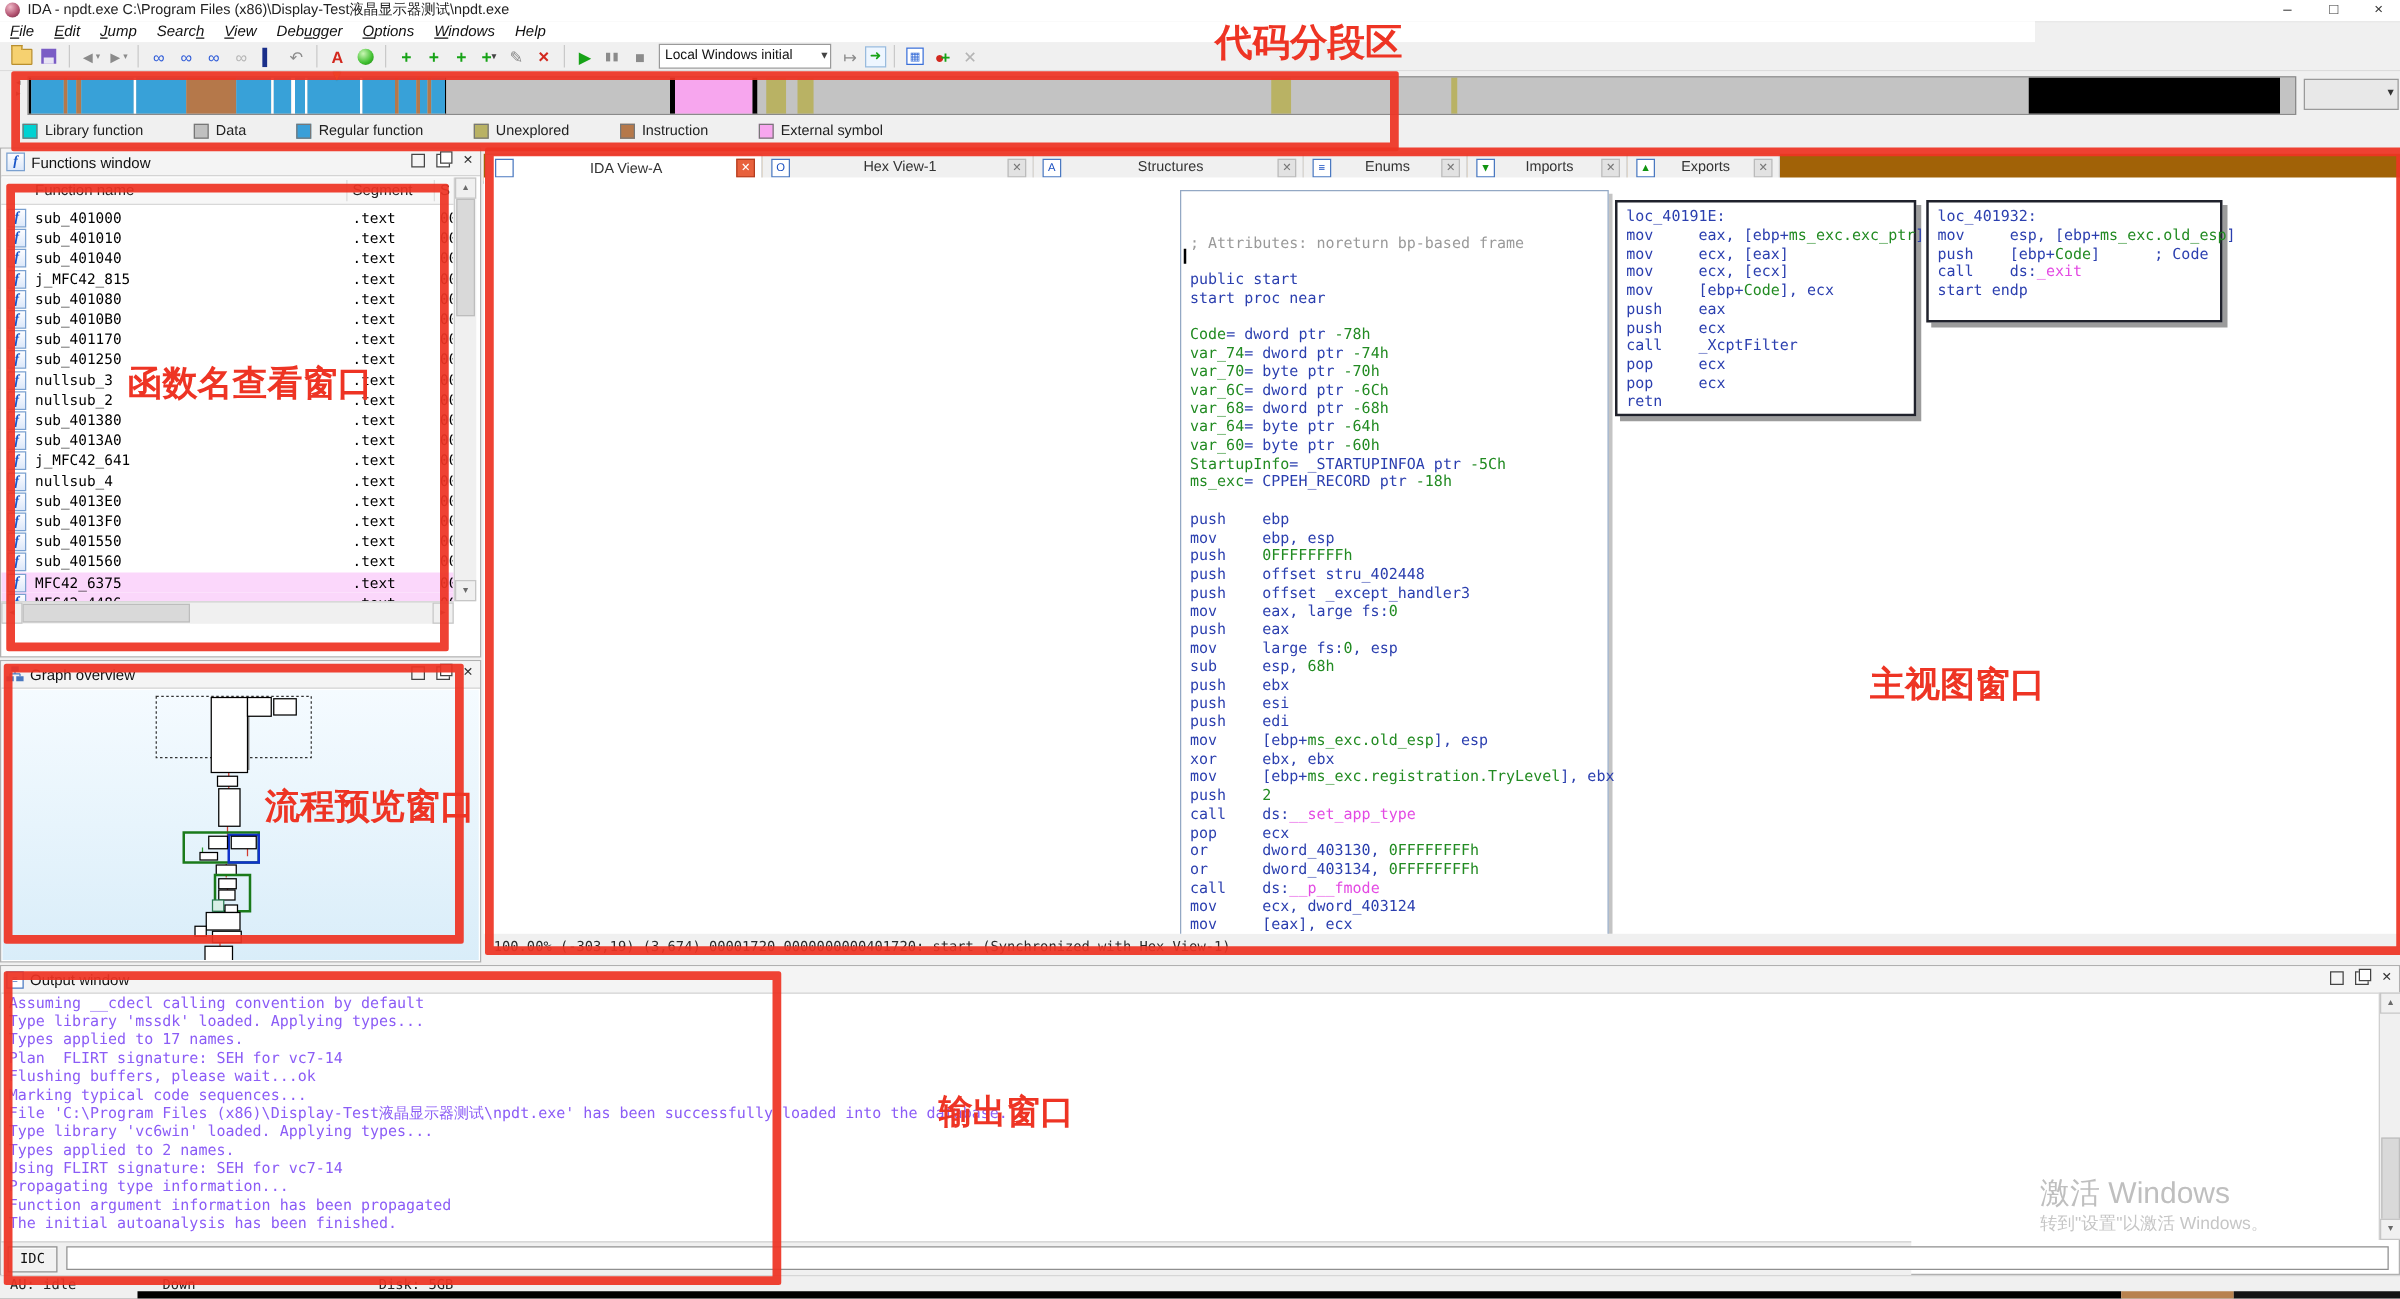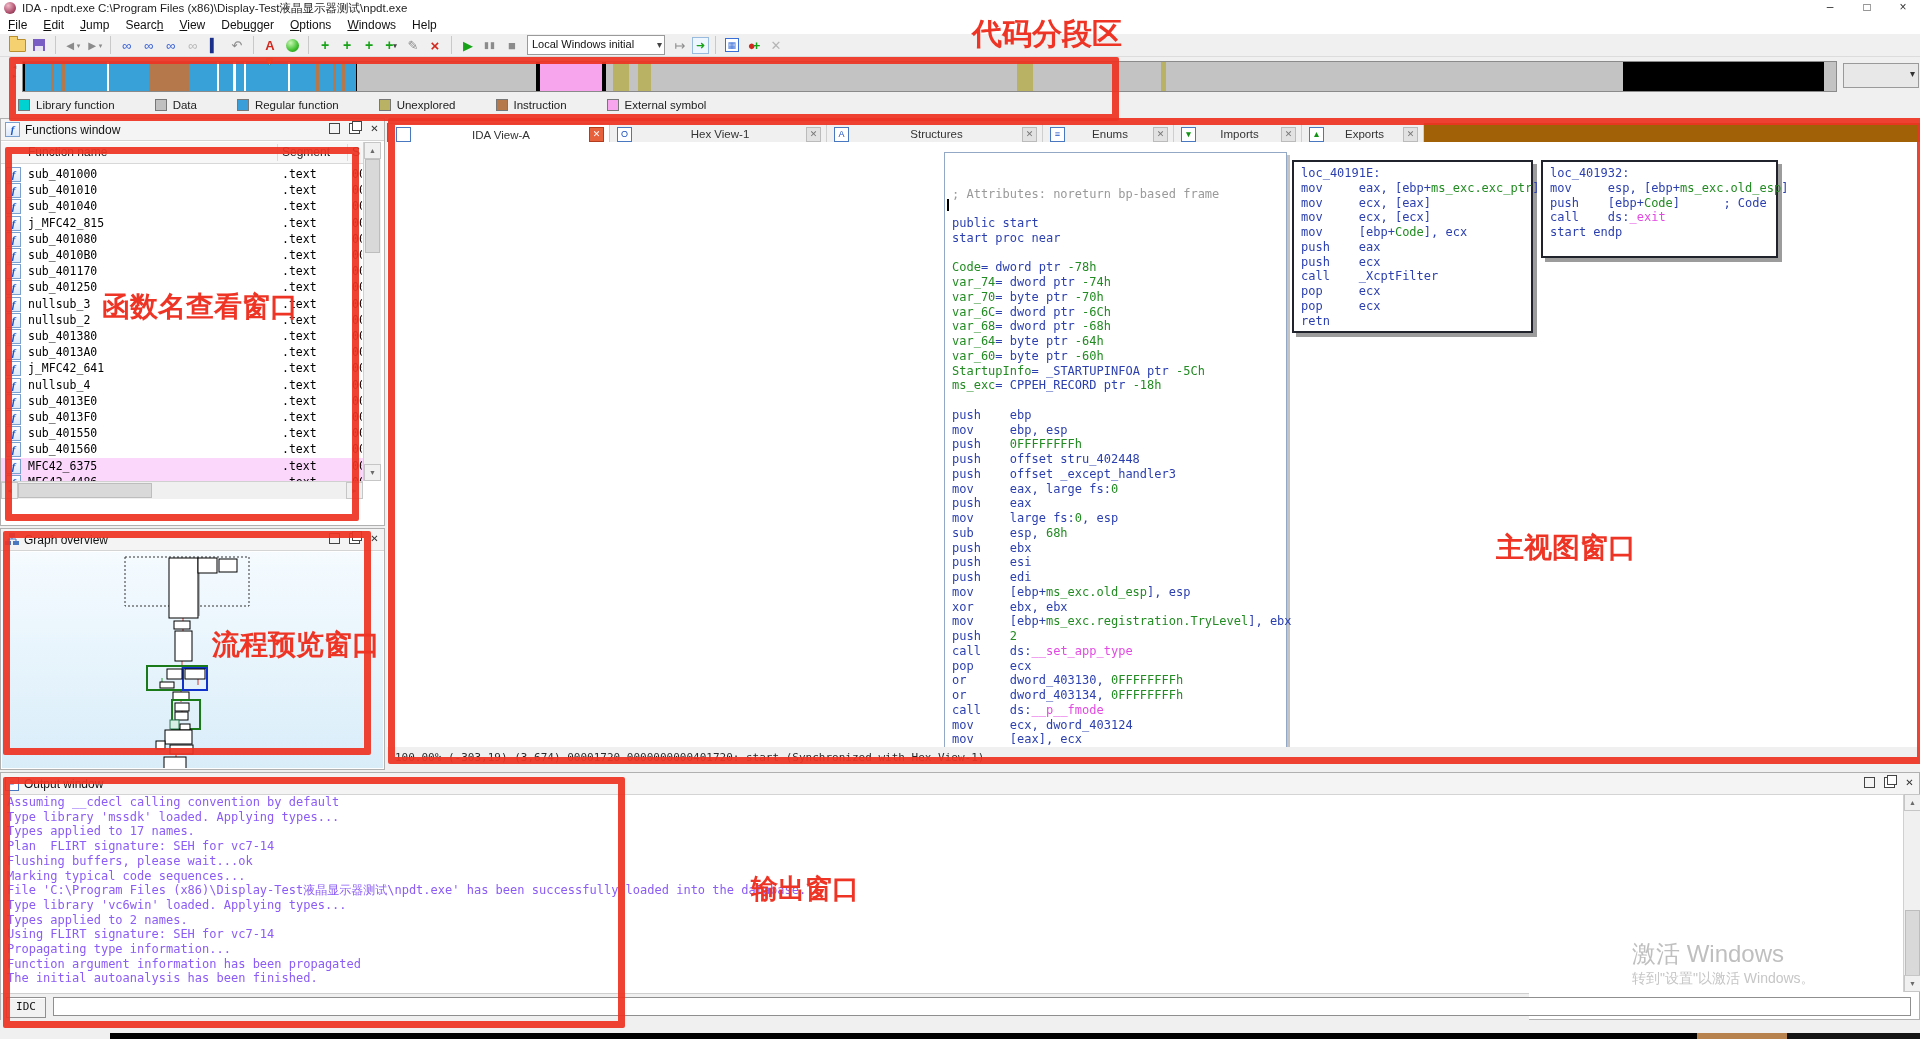--- a/index.html
+++ b/index.html
@@ -8,21 +8,21 @@
   .abs{position:absolute;}
 
   
   #titlebar{left:0;top:0;width:1920px;height:17px;background:#fff;border-bottom:1px solid #e2e2e2;}
   #app-icon{left:4px;top:2px;width:12px;height:12px;border-radius:6px;
             background:radial-gradient(circle at 35% 30%,#f0b9c8,#b0506e 60%,#5d2338);}
   #title-text{left:22px;top:1px;height:15px;line-height:15px;font-size:11.5px;color:#222;white-space:pre;}
   .winbtn{top:0;width:30px;height:16px;text-align:center;line-height:15px;font-size:12px;color:#333;}
 
   
-  #menubar{left:0;top:17px;width:1920px;height:17px;background:#fff;border-bottom:1px solid #e6e6e6;}
+  #menubar{left:0;top:17px;width:1628px;height:17px;background:#fff;border-bottom:1px solid #e6e6e6;font-style:italic;}
   .menu-item{display:inline-block;padding:0 8px;height:17px;line-height:16px;font-size:12px;color:#111;}
   .menu-item u{text-decoration:underline;}
 
   
   #toolbar{left:0;top:34px;width:1920px;height:23px;background:#f0f0f0;border-bottom:1px solid #dcdcdc;
            display:flex;align-items:center;padding-left:6px;box-sizing:border-box;}
   .tb-sep{width:1px;height:18px;background:#c9c9c9;margin:0 5px;flex:0 0 auto;}
   .tbi{flex:0 0 auto;width:20px;height:19px;display:flex;align-items:center;justify-content:center;
        font-size:13px;line-height:19px;margin:0 1px;}
   .i-folder{width:15px;height:11px;background:#f6d170;border:1px solid #b98f2e;border-radius:1px;position:relative;}
@@ -558,20 +558,25 @@
     </div>
     <div id="idcrow">
       <div id="idc-btn">IDC</div>
       <input id="idc-input" type="text" value="" style="">
     </div>
   </div>
 
   <div id="wm1" class="abs">激活 Windows</div>
   <div id="wm2" class="abs">转到"设置"以激活 Windows。</div>
 
+  <div id="statusbar" class="abs">
+    <span style="left:8px;">AU: idle</span>
+    <span style="left:130px;">Down</span>
+    <span style="left:303px;">Disk: 5GB</span>
+  </div>
   <div id="bstrip" class="abs">
     <div class="bseg" style="left:110px;width:1587px;background:#000;"></div>
     <div class="bseg" style="left:1697px;width:90px;background:#b8824f;"></div>
     <div class="bseg" style="left:1787px;width:133px;background:#141414;"></div>
   </div>
 
   <div class="anno-box" style="left:9px;top:57px;width:1096px;height:50px;"></div>
   <div class="anno-box" style="left:5px;top:147px;width:340px;height:360px;"></div>
   <div class="anno-box" style="left:3px;top:531px;width:354px;height:210px;"></div>
   <div class="anno-box" style="left:388px;top:118px;width:1522px;height:632px;"></div>

